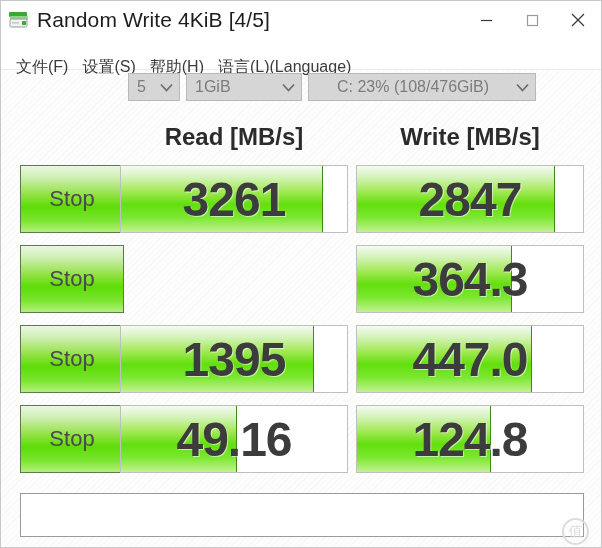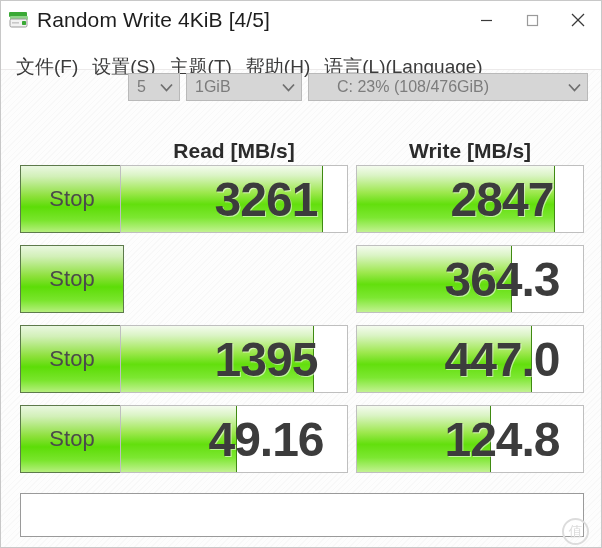--- a/index.html
+++ b/index.html
@@ -76,21 +76,21 @@
   
   .menubar {
     height: 30px;
     display: flex;
     align-items: center;
     padding-left: 8px;
     background: #ffffff;
     border-bottom: 1px solid #eceaea;
   }
   .menu-item {
-    font-size: 19px;
+    font-size: 16px;
     color: #3b3b3b;
     padding: 0 7px;
     white-space: nowrap;
     font-family: "Liberation Sans", "DejaVu Sans", sans-serif;
     margin-top: 26px;
   }
 
   
   .toolbar {
     position: absolute;
@@ -109,39 +109,38 @@
     align-items: center;
     padding: 0 6px 0 8px;
     color: #7c7c7c;
     font-size: 16px;
     font-family: "Liberation Sans", sans-serif;
   }
   .combo .cval { flex: 1 1 auto; white-space: nowrap; }
   .combo .chev { flex: 0 0 auto; margin-left: 4px; }
   #combo-count { left: 127px; top: 2px; width: 52px; }
   #combo-size  { left: 185px; top: 2px; width: 116px; }
-  #combo-drive { left: 307px; top: 2px; width: 280px; padding-left: 28px; }
+  #combo-drive { left: 307px; top: 2px; width: 228px; padding-left: 28px; }
 
   
   .headers {
     position: absolute;
     left: 0;
     top: 122px;
     width: 602px;
     height: 34px;
   }
   .col-head {
     position: absolute;
     top: 0;
-    font-size: 21px;
+    font-size: 24px;
     font-weight: bold;
     color: #2b2b2b;
     text-align: center;
     font-family: "Liberation Sans", sans-serif;
-    margin-top: 16px;
   }
   #head-read  { left: 119px; width: 228px; }
   #head-write { left: 355px; width: 228px; }
 
   
   .grid {
     position: absolute;
     left: 0;
     top: 158px;
     width: 602px;
@@ -210,21 +209,20 @@
     height: 100%;
     display: flex;
     align-items: center;
     justify-content: center;
     font-size: 48px;
     font-weight: bold;
     color: #3c3c3c;
     letter-spacing: -1px;
     font-family: "Liberation Sans", sans-serif;
     text-shadow: 1px 1px 0 rgba(255,255,255,0.55);
-    margin-left: 32px;
   }
 
   
   .footer-box {
     position: absolute;
     left: 19px;
     top: 492px;
     width: 564px;
     height: 44px;
     box-sizing: border-box;
@@ -289,21 +287,20 @@
           <line x1="2" y1="2" x2="14" y2="14" stroke="#3a3a3a" stroke-width="1.3"></line>
           <line x1="14" y1="2" x2="2" y2="14" stroke="#3a3a3a" stroke-width="1.3"></line>
         </svg>
       </div>
     </div>
   </div>
 
   <div class="menubar">
     <div class="menu-item">文件(F)</div>
     <div class="menu-item">设置(S)</div>
-    <div class="menu-item">主题(T)</div>
     <div class="menu-item">帮助(H)</div>
     <div class="menu-item">语言(L)(Language)</div>
   </div>
 
   <div class="toolbar">
 
     <div class="combo" id="combo-count">
       <span class="cval">5</span>
       <span class="chev">
         <svg width="13" height="9" viewBox="0 0 13 9">

